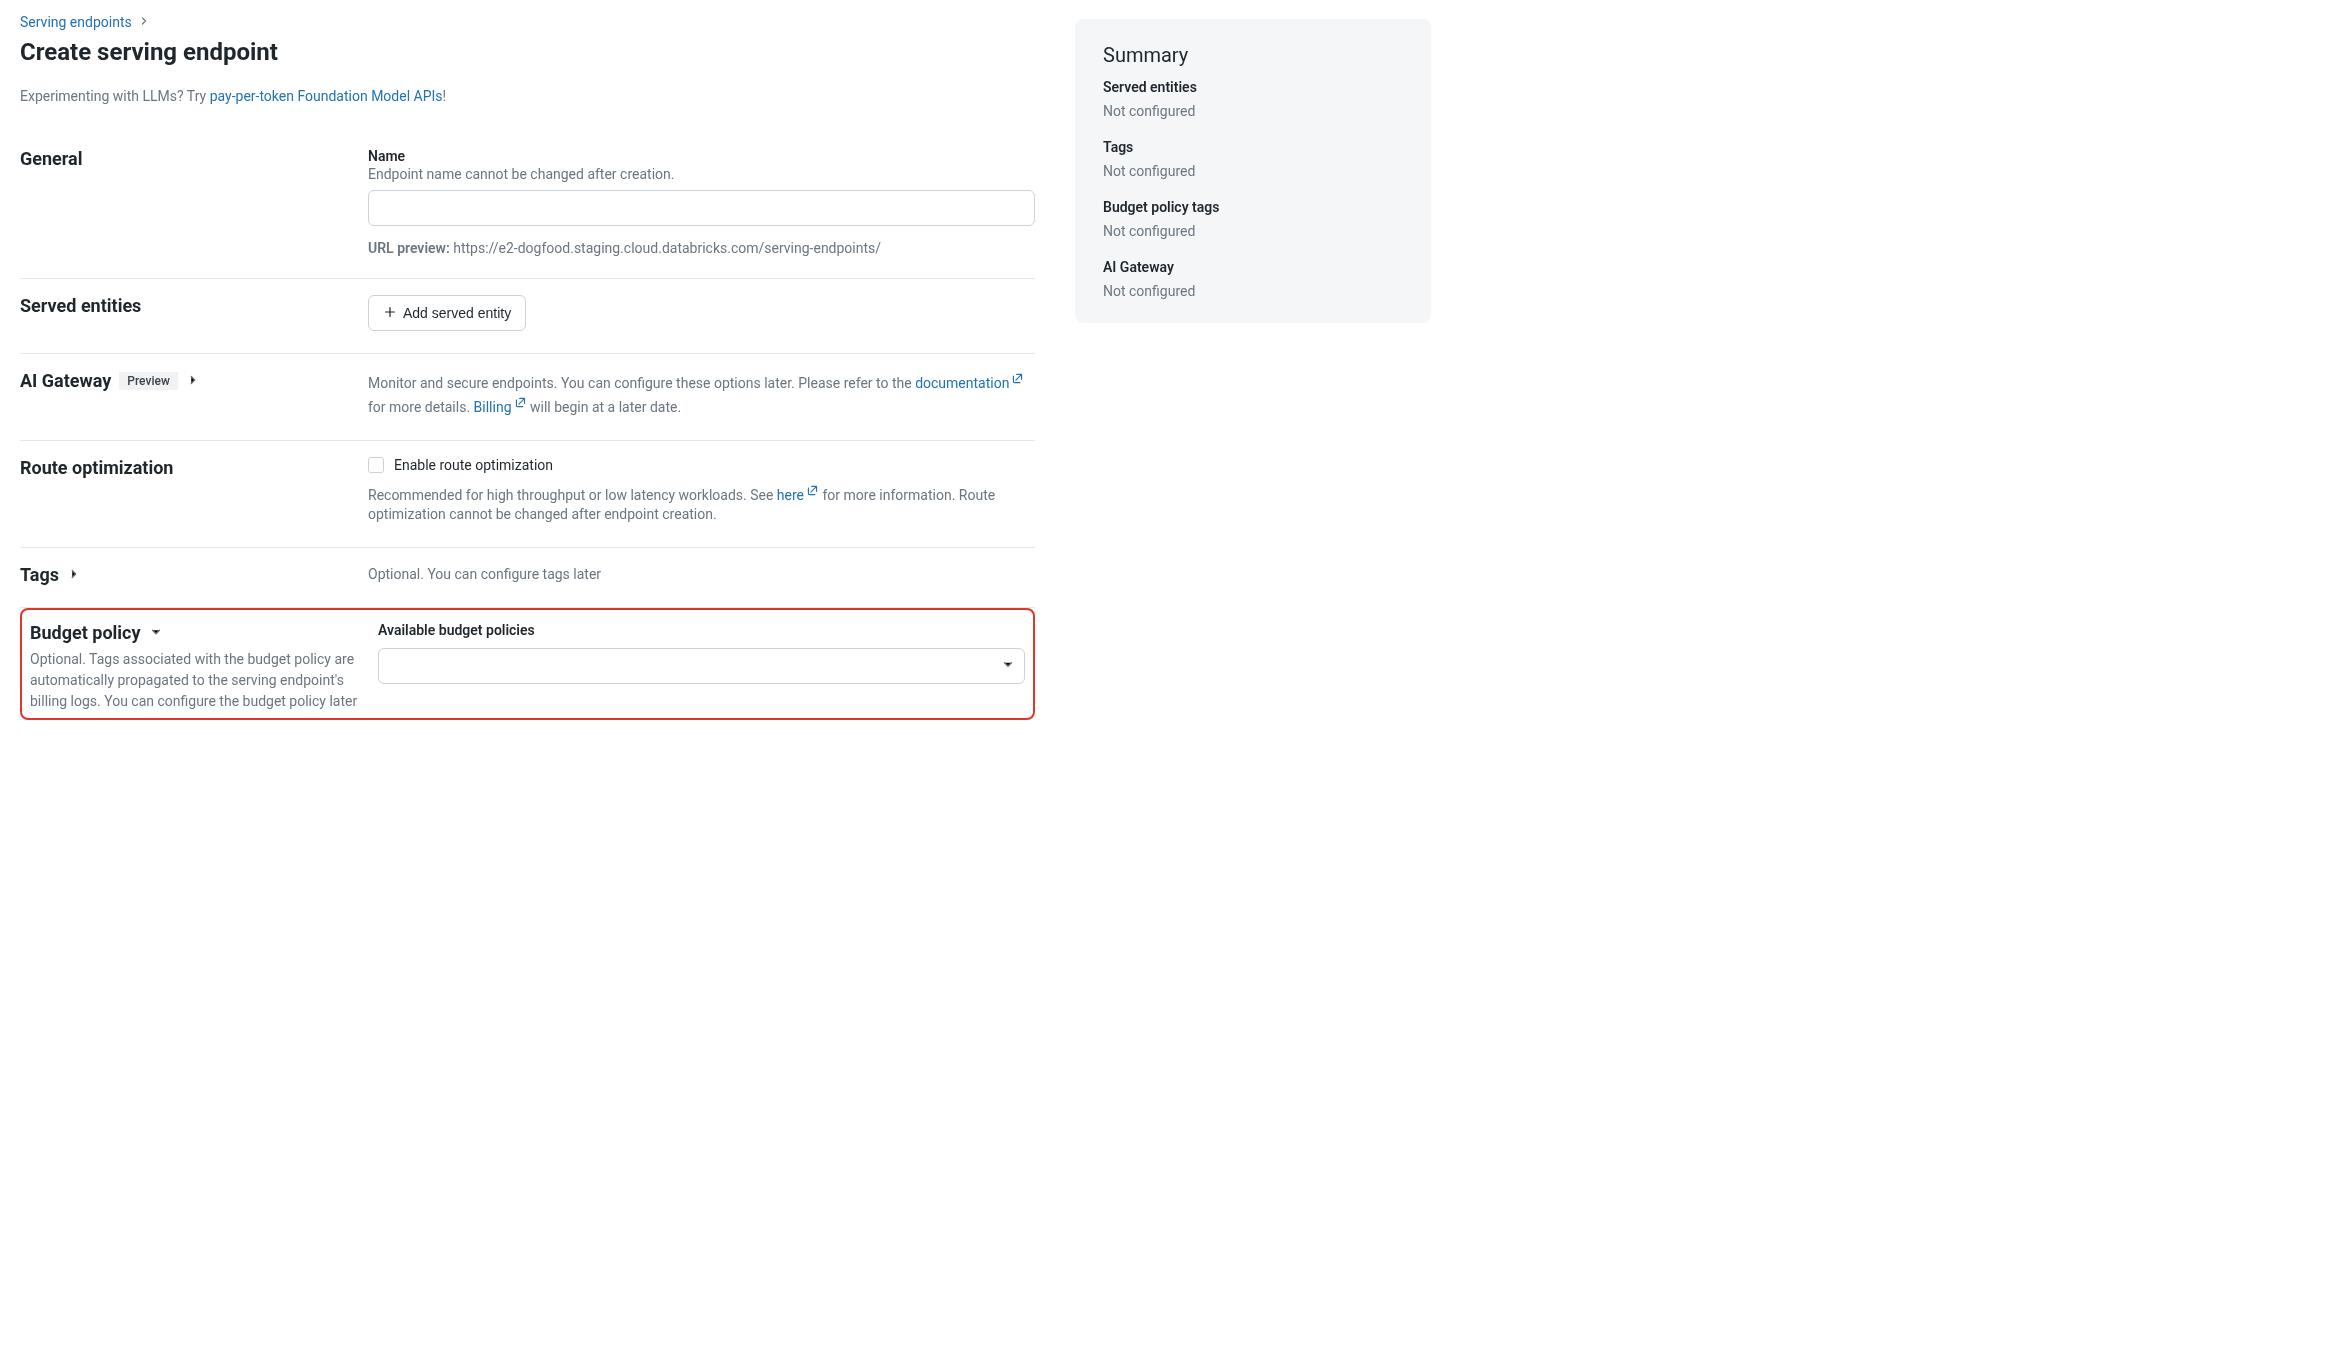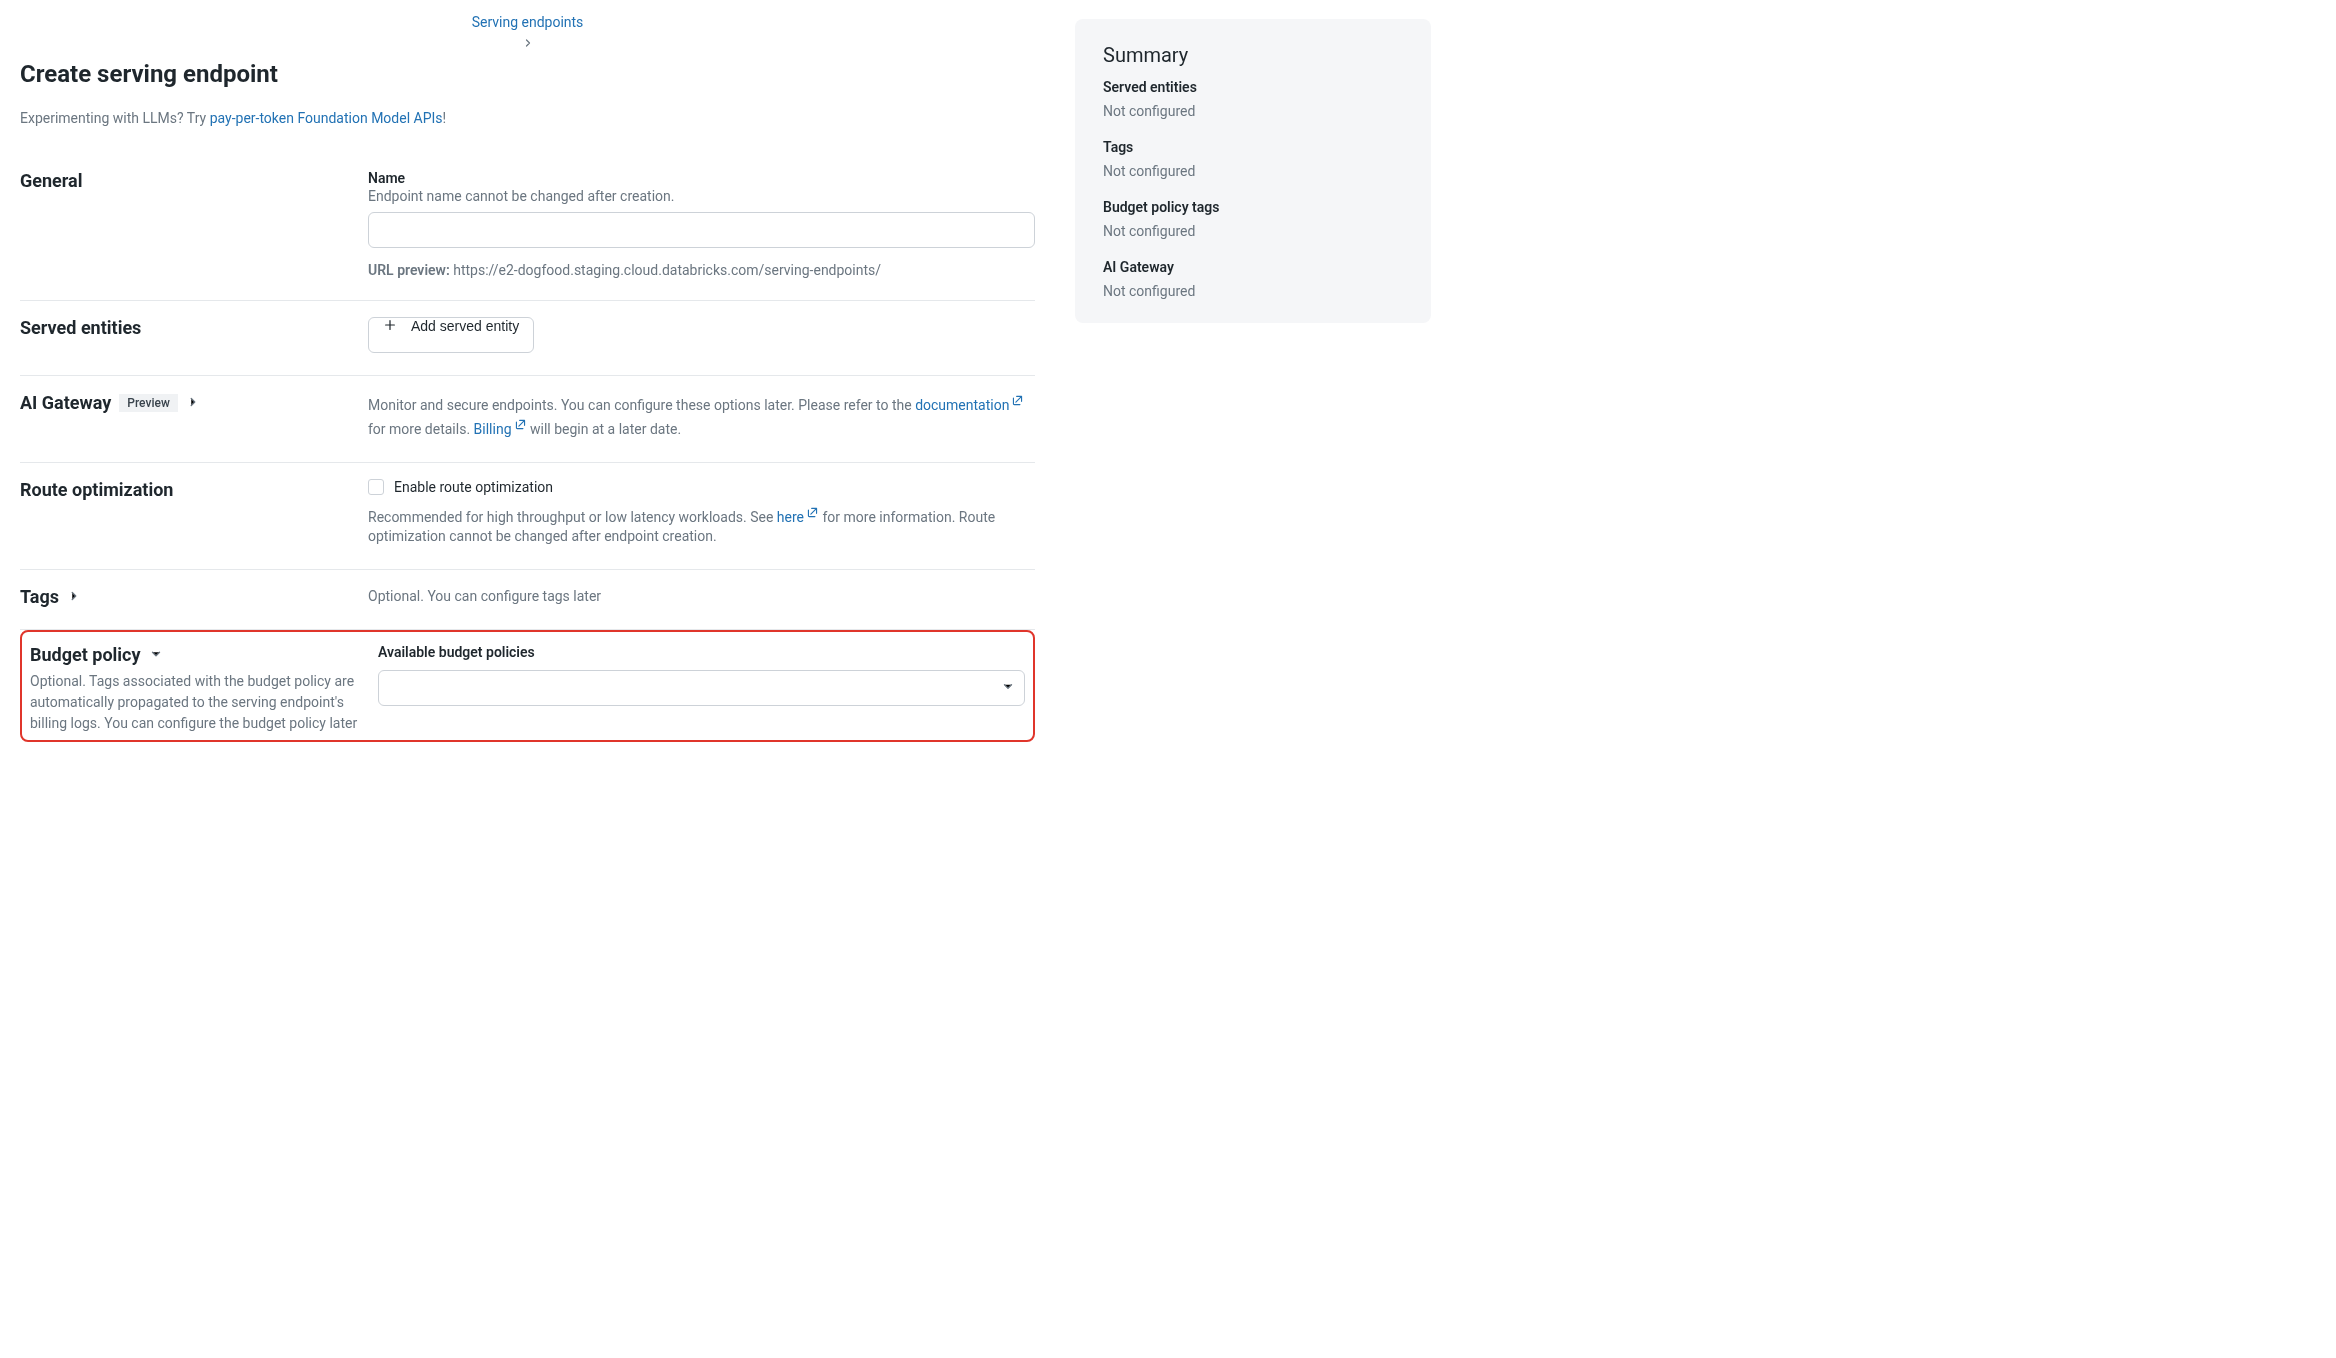--- a/index.html
+++ b/index.html
@@ -20,21 +20,20 @@
     .main {
       flex: 1;
       max-width: 1015px;
     }
     .breadcrumb {
       display: flex;
       align-items: center;
       gap: 6px;
       margin-bottom: 8px;
       font-size: 14px;
-      flex-direction: column;
     }
     .breadcrumb a {
       color: #2272b4;
       text-decoration: none;
     }
     .breadcrumb .chev {
       color: #5e6b77;
     }
     h1.page-title {
       font-size: 24px;
@@ -135,21 +134,22 @@
     .url-preview .lbl {
       font-weight: 600;
       color: #6b7680;
     }
     .url-preview .url {
       color: #6b7680;
     }
 
     .btn {
       display: inline-flex;
-      gap: 14px;
+      align-items: center;
+      gap: 6px;
       height: 36px;
       padding: 0 14px;
       border: 1px solid #cdd2d8;
       border-radius: 6px;
       background: #fff;
       font-size: 14px;
       color: #1f272d;
       cursor: pointer;
     }
 

